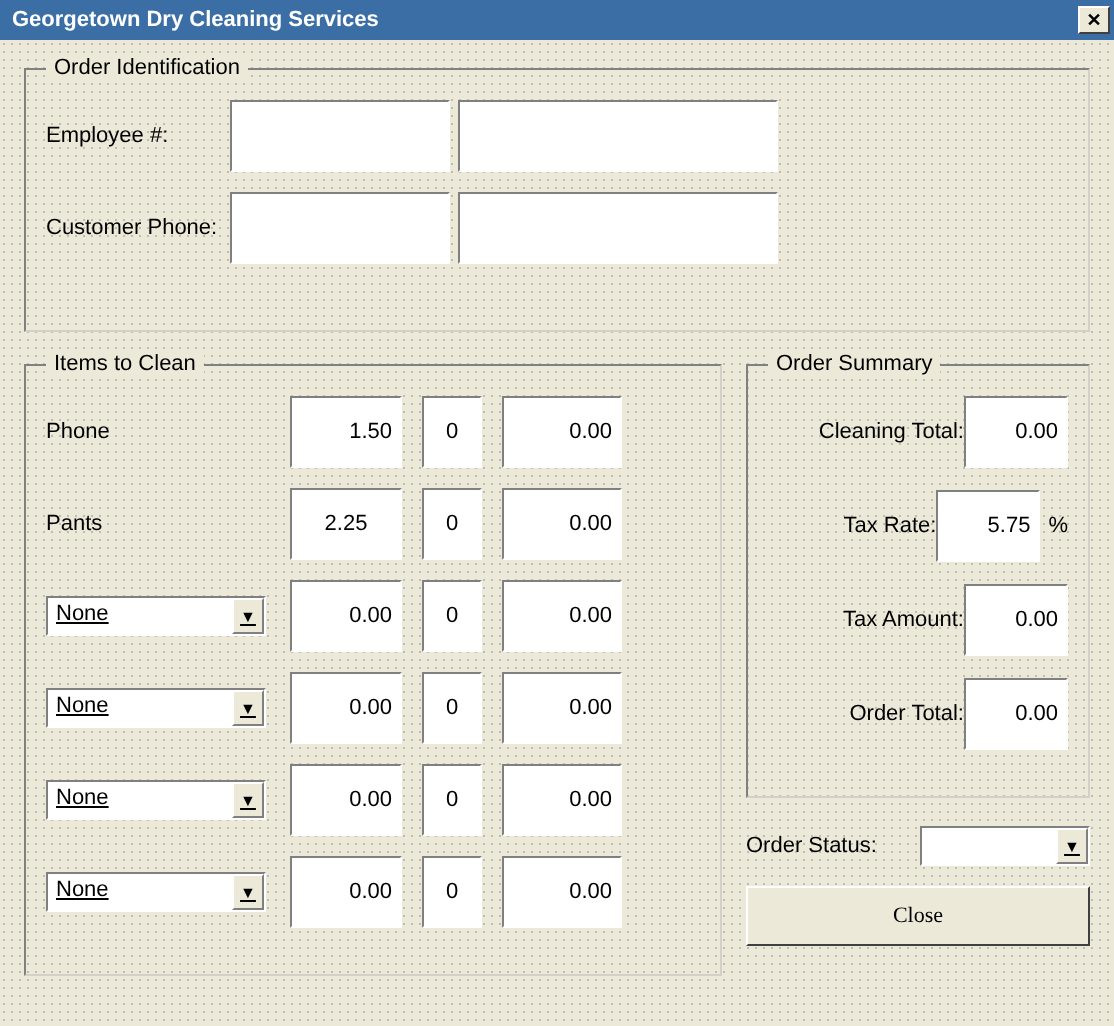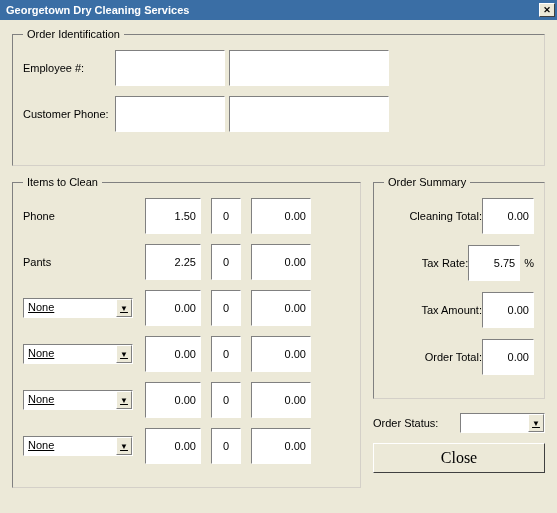--- a/index.html
+++ b/index.html
@@ -96,21 +96,21 @@
 }
 .btn {
   border: 1px solid #fff;
   border-right-color: #404040;
   border-bottom-color: #404040;
   background: #ece9d8;
   height: 30px;
   display: flex;
   align-items: center;
   justify-content: center;
-  font-size: 16px;
+  font-size: 11px;
   font-family: Tahoma;
   cursor: pointer;
 }
 .lower { display: flex; gap: 12px; align-items: flex-start; }
 .items-grid .hdr { display: flex; margin-bottom: 10px; }
 .items-grid .line { display: flex; margin-bottom: 10px; align-items: center; }
 .col-item { width: 110px; }
 .col-up { width: 60px; text-align: right; padding-right: 6px;}
 .col-qty { width: 34px; text-align: center; }
 .col-sub { width: 62px; text-align: right; padding-right: 4px;}
@@ -152,21 +152,21 @@
             <span style="width: 12px;"></span>
             <input class="sunken right" value="1.50" style="width: 56px;">
             <span style="width: 10px;"></span>
             <input class="sunken right" value="0" style="width: 30px; text-align: center;">
             <span style="width: 10px;"></span>
             <input class="sunken right" value="0.00" style="width: 60px;">
           </div>
           <div class="line">
             <span class="col-item">Pants</span>
             <span style="width: 12px;"></span>
-            <input class="sunken right" value="2.25" style="width: 56px;">
+            <input class="sunken right" value="2.25" style="width: 56px; text-align: center;">
             <span style="width: 10px;"></span>
             <input class="sunken right" value="0" style="width: 30px; text-align: center;">
             <span style="width: 10px;"></span>
             <input class="sunken right" value="0.00" style="width: 60px;">
           </div>
           <div class="line">
             <div class="combo" style="width: 110px;">
               <span class="val">None</span>
               <span class="arrow">▼</span>
             </div>

